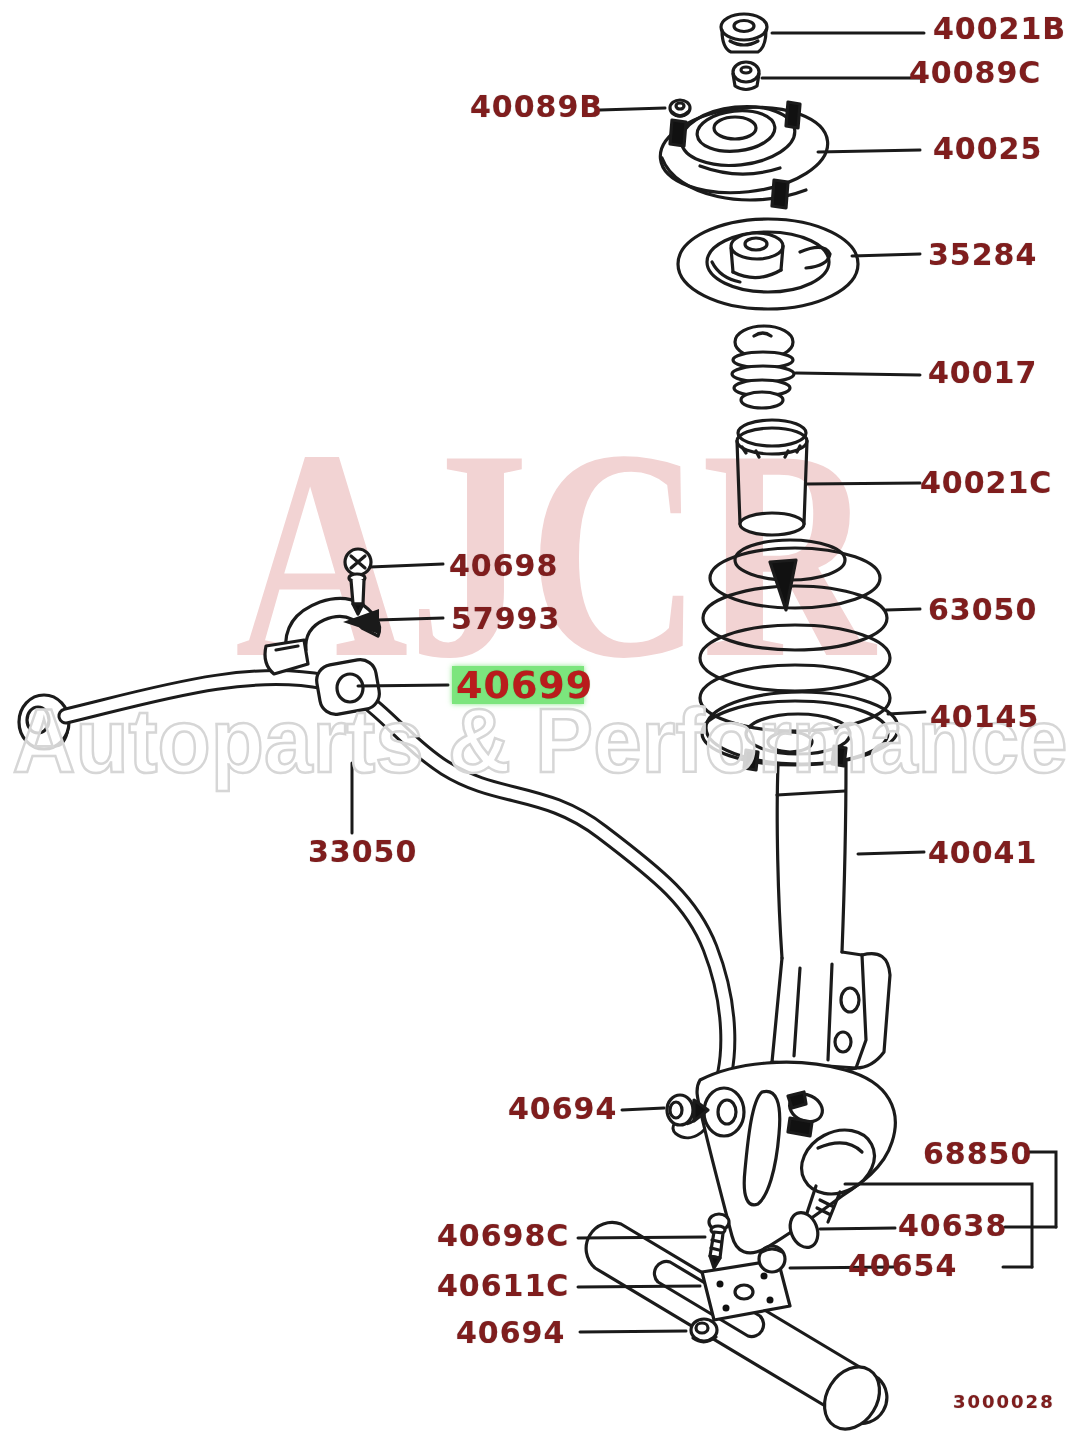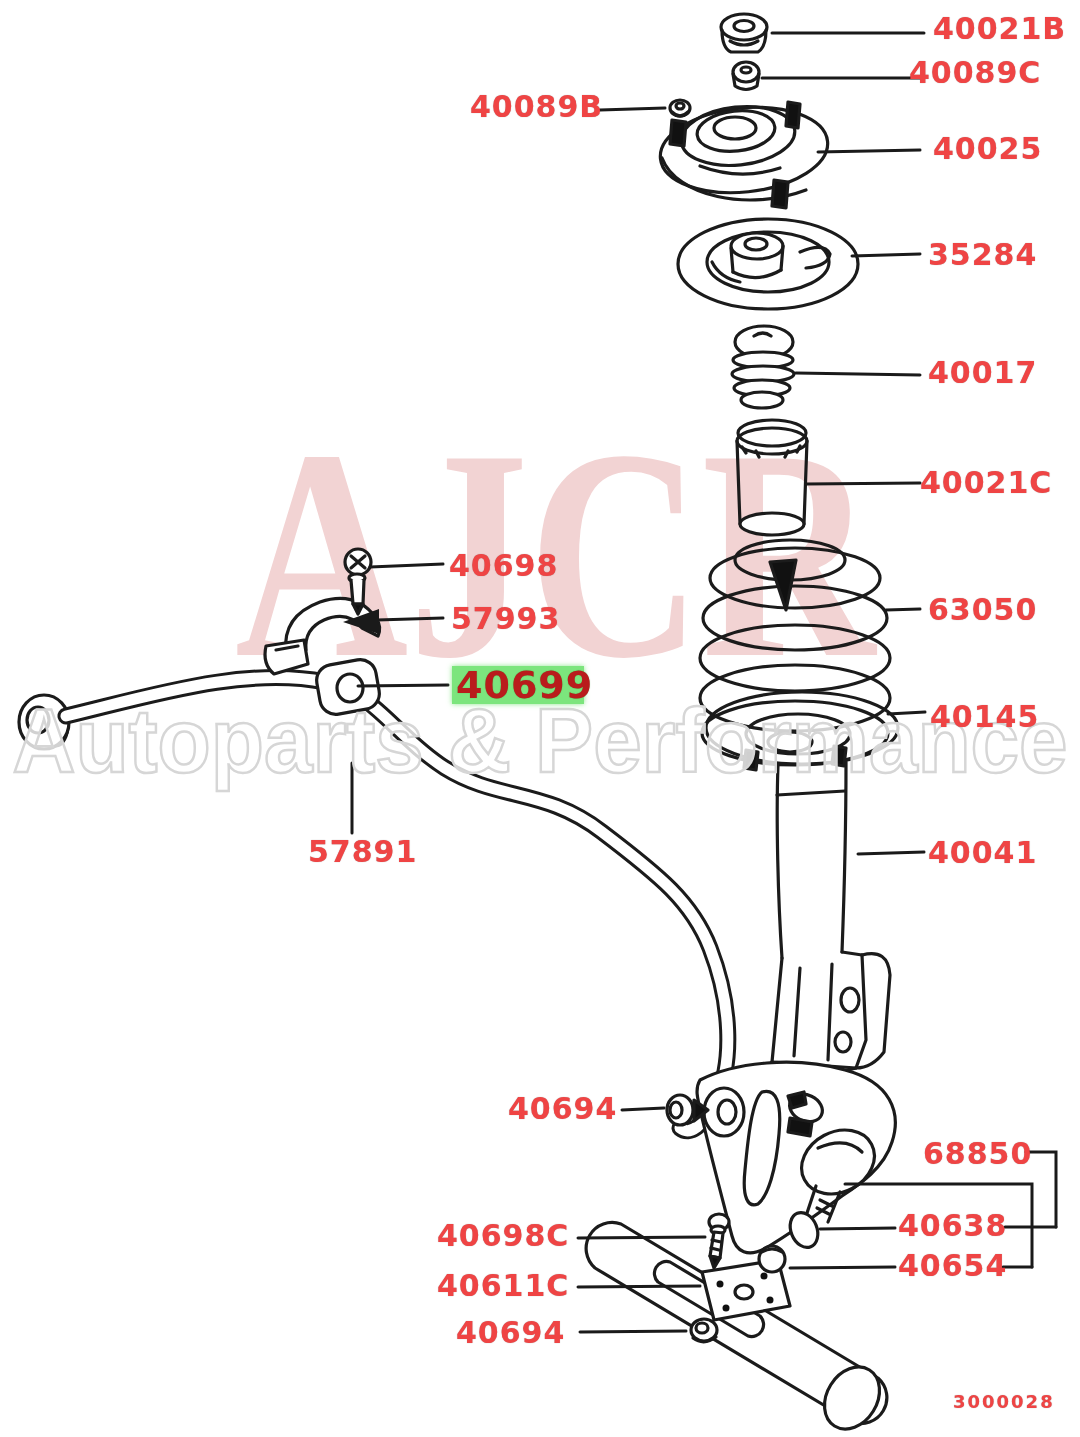--- a/index.html
+++ b/index.html
@@ -9,21 +9,21 @@
     background:#ffffff;
     overflow:hidden;
     font-family:"DejaVu Sans",sans-serif;
   }
   .art{position:absolute;left:0;top:0;}
   .plabel{
     position:absolute;
     font-size:30px;
     font-weight:700;
     letter-spacing:1px;
-    color:#ef4444;
+    color:#7f1d1d;
     white-space:nowrap;
     line-height:1.1;
     text-shadow:0 0 1px rgba(0,0,0,.35);
   }
   .plabel.small{font-size:18px;letter-spacing:2px;}
   .hl{
     position:absolute;
     left:452px;top:666px;
     width:132px;height:38px;
     background:#7ce57d;
@@ -264,24 +264,24 @@
   <div class="plabel" style="left:928px;top:593px">63050</div>
   <div class="plabel" style="left:930px;top:700px">40145</div>
   <div class="plabel" style="left:928px;top:836px">40041</div>
   <div class="plabel" style="left:449px;top:549px">40698</div>
   <div class="plabel" style="left:451px;top:602px">57993</div>
 
   <div class="hl">
     <span class="plabel-in">40699</span>
   </div>
 
-  <div class="plabel" style="left:308px;top:835px">57891</div>
+  <div class="plabel" style="left:308px;top:835px">33050</div>
   <div class="plabel" style="left:508px;top:1092px">40694</div>
   <div class="plabel" style="left:923px;top:1137px">68850</div>
   <div class="plabel" style="left:898px;top:1209px">40638</div>
-  <div class="plabel" style="left:898px;top:1249px">40654</div>
+  <div class="plabel" style="left:848px;top:1249px">40654</div>
   <div class="plabel" style="left:437px;top:1219px">40698C</div>
   <div class="plabel" style="left:437px;top:1269px">40611C</div>
   <div class="plabel" style="left:456px;top:1316px">40694</div>
 
   <div class="plabel small" style="left:953px;top:1392px">3000028</div>
 
 </div>
 
 </body></html>

